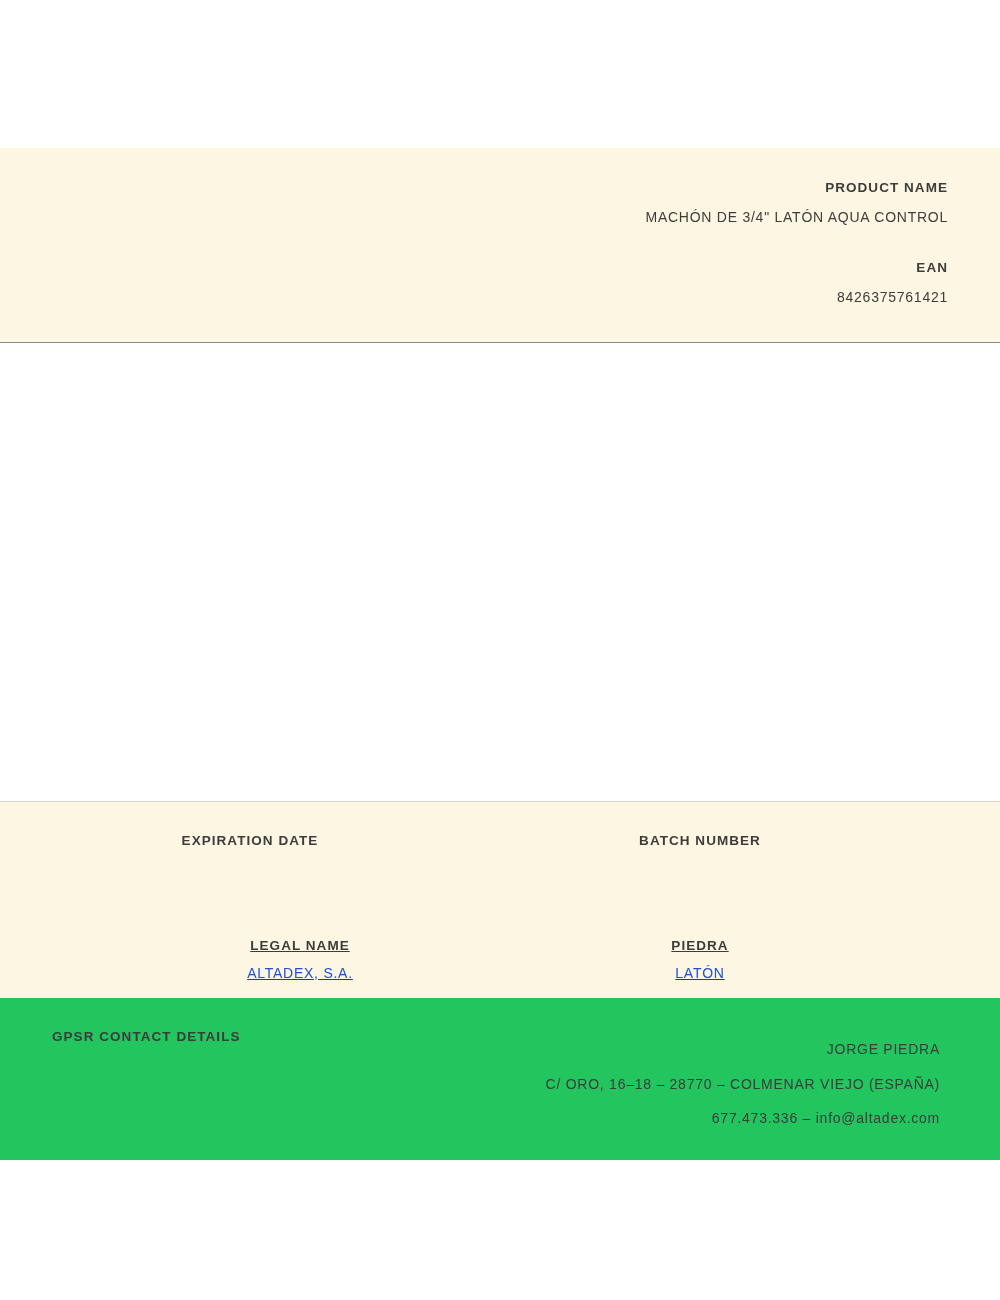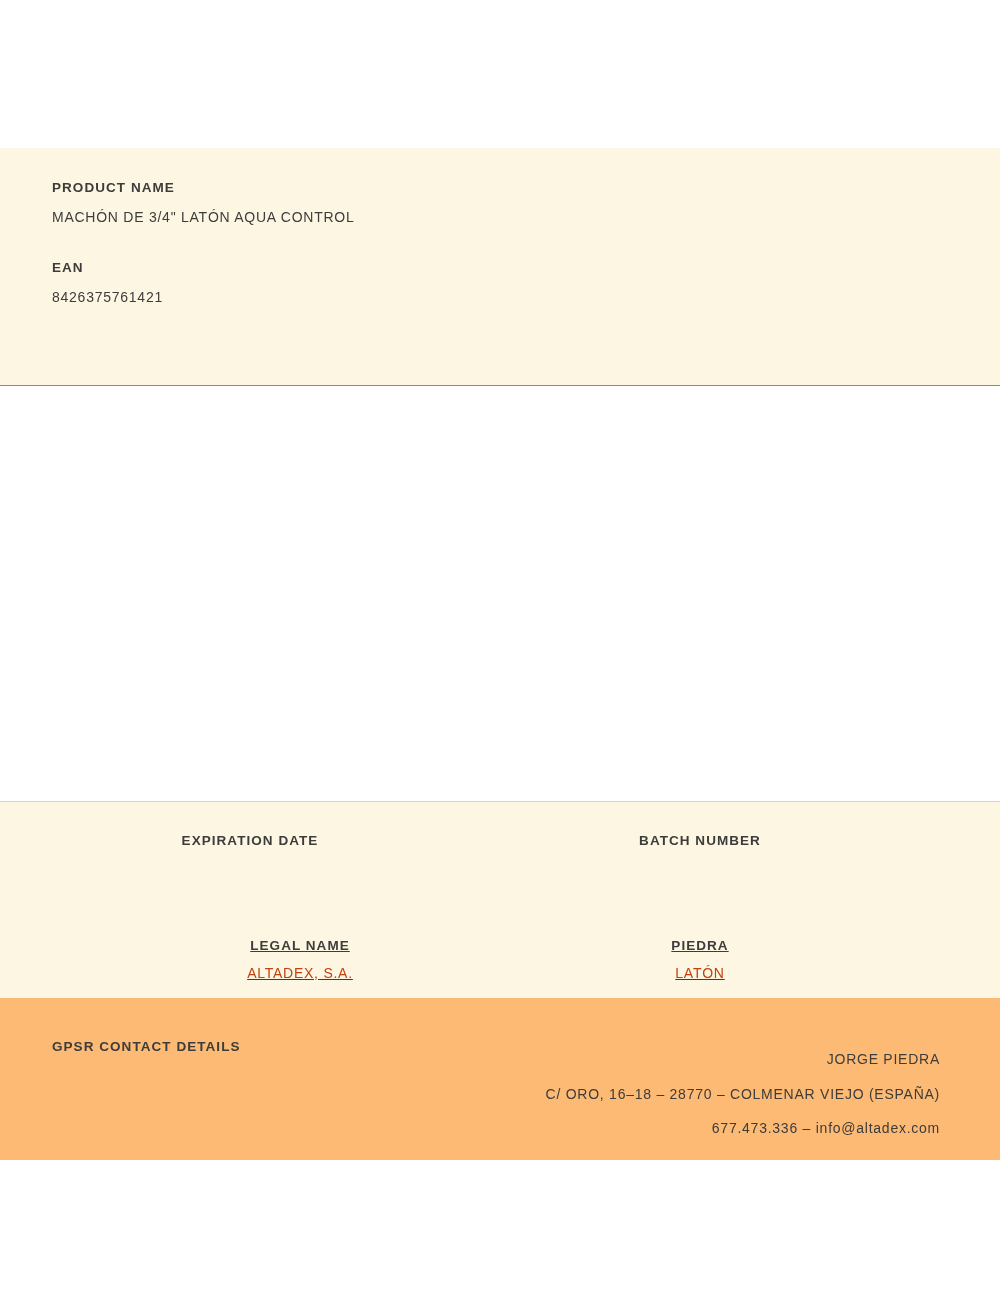--- a/index.html
+++ b/index.html
@@ -31,21 +31,22 @@
   }
 
   
   .product-block {
     background: #fdf6e3;
     border-top: 1px solid #fdf6e3;
     border-bottom: 1px solid #8a8a89;
     padding: 30px 52px 28px 52px;
     flex: 0 0 auto;
     box-sizing: border-box;
-    height: 238px;
+    height: 195px;
+    text-align: right;
   }
   .field-label {
     font-size: 13.5px;
     font-weight: bold;
     letter-spacing: 1.05px;
     color: #3c3c3b;
     line-height: 1.4;
     margin: 0 0 10px 0;
   }
   .field-value {
@@ -91,34 +92,34 @@
     font-size: 13.5px;
     font-weight: bold;
     letter-spacing: 1.05px;
     color: #3c3c3b;
     line-height: 1.4;
     margin: 0;
   }
   .detail-value {
     font-size: 14px;
     letter-spacing: 0.75px;
-    color: #c2410c;
+    color: #1d4ed8;
     line-height: 1.4;
     margin: 8px 0 0 0;
     min-height: 18px;
   }
   .detail-row.second { margin-top: 60px; text-decoration: underline; }
 
   
   .gpsr-block {
-    background: #fdba74;
+    background: #22c55e;
     flex: 0 0 auto;
     height: 162px;
     box-sizing: border-box;
-    padding: 40px 52px 0 52px;
+    padding: 30px 52px 0 52px;
     display: flex;
     justify-content: space-between;
     align-items: flex-start;
   }
   .gpsr-label {
     font-size: 13.5px;
     font-weight: bold;
     letter-spacing: 1.05px;
     color: #3c3c3b;
     line-height: 1.4;

